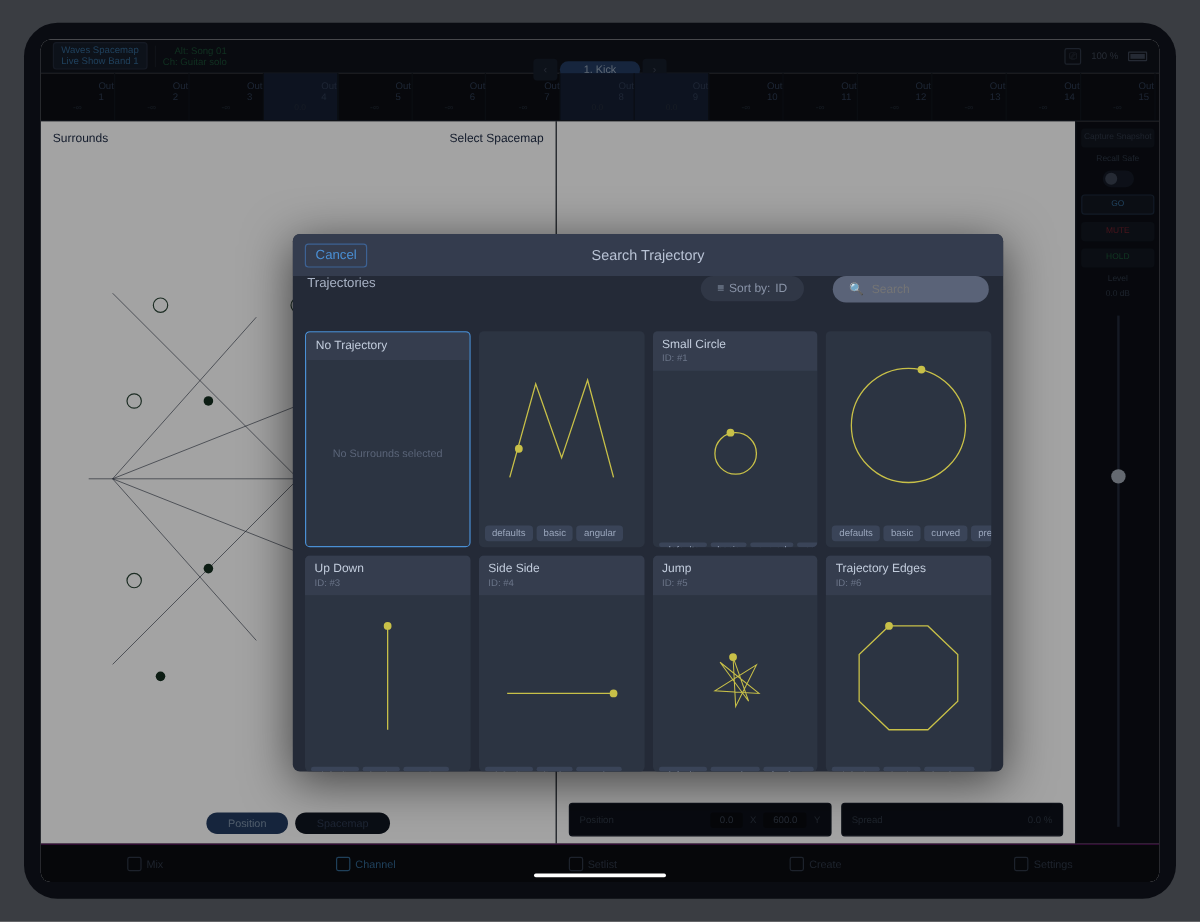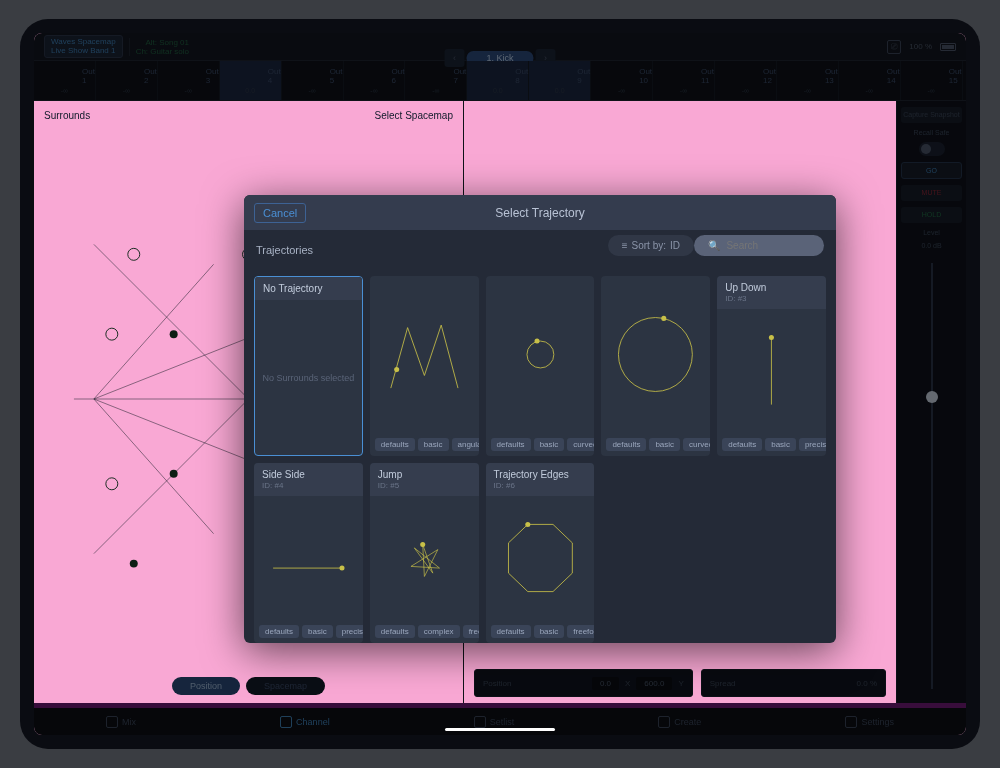--- a/index.html
+++ b/index.html
@@ -1,18 +1,18 @@
 <!DOCTYPE html>
 <html><head>
 <meta charset="utf-8">
 <style>
   * { margin: 0; padding: 0; box-sizing: border-box; font-family: -apple-system, BlinkMacSystemFont, sans-serif; }
   body { background:#3a3d42; width:1000px; height:768px; overflow:hidden; display:flex; align-items:center; justify-content:center; }
   .tablet { width:960px; height:730px; background:#0a0c12; border-radius:28px; padding:14px; position:relative; }
-  .screen { width:100%; height:100%; background:#f9a8d4; border-radius:8px; position:relative; overflow:hidden; }
+  .screen { width:100%; height:100%; background:#a3a3a3; border-radius:8px; position:relative; overflow:hidden; }
   .backdrop { position:absolute; inset:0; filter:brightness(0.5); }
 
   
   .topbar { height:28px; display:flex; align-items:center; gap:6px; padding:0 10px; background:#12161f; border-bottom:1px solid #1d2330; }
   .projbox { background:#1a2334; border:1px solid #2a3448; border-radius:3px; padding:2px 6px; font-size:8px; color:#3d7fb5; line-height:1.1; }
   .songbox { font-size:8px; color:#1f5f40; border-left:1px solid #1d2330; padding-left:6px;text-align:right; }
   .topcenter { position:absolute; left:50%; transform:translateX(-50%); top:16px; display:flex; align-items:center; gap:2px; }
   .navbtn { width:20px; height:18px; background:#1a2334; border-radius:3px; display:flex; align-items:center; justify-content:center; color:#4a5568; font-size:9px; }
   .channelpill { background:#2b4a7a; color:#b8cde6; padding:2px 20px; border-radius:10px; font-size:9px; }
   .topright { margin-left:auto; display:flex; align-items:center; gap:8px; color:#4a5568; font-size:8px;justify-content:space-between; }
@@ -50,37 +50,37 @@
   .rsbtn { width:100%; background:#161c28; border-radius:3px; padding:4px 0; text-align:center; line-height:1.1; }
   .toggle { width:26px; height:14px; background:#1a2130; border-radius:7px; position:relative; }
   .toggle::after{ content:""; position:absolute; width:10px; height:10px; background:#4a5568; border-radius:50%; top:2px; left:2px; }
   .rsbtn.go { color:#3d7fb5; border:1px solid #24344c; }
   .rsbtn.mute { color:#8b2635; }
   .rsbtn.hold { color:#1f6b42; }
   .slider { flex:1; width:2px; background:#2a3448; margin:8px 0; position:relative; }
   .slider::before{ content:""; position:absolute; width:12px; height:12px; background:#c8d2e0; border-radius:50%; left:-5px; top:30%; }
 
   
-  .bottomnav { position:absolute; bottom:0; left:0; right:0; height:32px; background:#0b0e15; border-top:5px solid #701a75; display:flex; justify-content:space-around; align-items:center; font-size:9px; color:#3a4558; }
+  .bottomnav { position:absolute; bottom:0; left:0; right:0; height:32px; background:#0b0e15; border-top:1px solid #701a75; display:flex; justify-content:space-around; align-items:center; font-size:9px; color:#3a4558; }
   .bnitem { display:flex; align-items:center; gap:4px; }
   .bnitem.active { color:#3d7fb5; }
   .bnicon { width:12px; height:12px; border:1px solid currentColor; border-radius:2px; }
   .homind { position:absolute; bottom:4px; left:50%; transform:translateX(-50%); width:110px; height:3px; background:#fff; border-radius:2px; }
 
   
   .modal { position:absolute; left:210px; top:162px; width:592px; height:448px; background:#242a37; border-radius:6px; box-shadow:0 8px 40px rgba(0,0,0,0.6); display:flex; flex-direction:column; overflow:hidden; }
   .mheader { height:35px; background:#343c4e; display:flex; align-items:center; padding:0 10px; position:relative;text-align:right; }
   .mcancel { color:#4a8fd4; font-size:11px; border:1px solid #3d6294; padding:3px 8px; border-radius:3px; cursor:pointer; }
   .mtitle { position:absolute; left:50%; transform:translateX(-50%); color:#b8c2d4; font-size:12px; }
-  .mtoolbar { height:40px; display:flex; align-items:flex-end; padding:14px 12px; gap:0; }
+  .mtoolbar { height:40px; display:flex; align-items:flex-start; padding:0 12px; gap:24px; }
   .mtlabel { color:#a8b2c4; font-size:11px; }
   .sortpill { margin-left:auto; background:#303746; border-radius:14px; padding:5px 14px; font-size:10px; color:#8a94a8; display:flex; align-items:center; gap:4px; }
   .searchpill { background:#5a6378; border-radius:14px; padding:5px 14px; font-size:10px; color:#c8d0de; display:flex; align-items:center; gap:6px; width:130px; }
   .searchpill input { background:none; border:none; outline:none; color:#c8d0de; font-size:10px; width:80px; }
-  .grid { flex:1; overflow:auto; padding:6px 10px 10px; display:grid; grid-template-columns:repeat(5,1fr); gap:7px; }
+  .grid { flex:1; overflow:auto; padding:6px 10px 10px; display:grid; grid-template-columns:repeat(4,1fr); gap:7px; }
   .card { background:#2c3442; border-radius:4px; display:flex; flex-direction:column; overflow:hidden; height:180px; }
   .card.selected { border:1px solid #4a8fd4; }
   .chead { background:#353d4e; padding:6px 8px; }
   .ctitle { color:#c2ccdc; font-size:10px; }
   .cid { color:#6a7488; font-size:8px; margin-top:1px; }
   .cbody { flex:1; display:flex; align-items:center; justify-content:center; padding:4px; }
   .cbody svg { width:100%; height:100%; }
   .notrajtxt { color:#5a6478; font-size:9px; }
   .tags { display:flex; gap:3px; padding:5px; flex-wrap:nowrap; overflow:hidden; }
   .tag { background:#3a4458; color:#9aa6bc; font-size:8px; padding:2px 6px; border-radius:3px; white-space:nowrap; }
@@ -279,21 +279,21 @@
     <div class="bnitem">
             <span class="bnicon"></span>
             <span>Settings</span>
           </div>
   </div>
 </div>
 
 <div class="modal">
   <div class="mheader">
     <span class="mcancel">Cancel</span>
-    <span class="mtitle">Select Trajectory</span>
+    <span class="mtitle">Search Trajectory</span>
   </div>
   <div class="mtoolbar">
     <span class="mtlabel">Trajectories</span>
     <div class="sortpill">
       <span>≡</span>
       <span>Sort by: </span>
             <span>ID</span>
     </div>
     <div class="searchpill">
       <span>🔍</span>
@@ -316,20 +316,24 @@
                 <circle cx="27" cy="78" r="3" fill="#c8c048"></circle>
               </svg>
             </div>
             <div class="tags">
               <span class="tag">defaults</span>
               <span class="tag">basic</span>
               <span class="tag">angular</span>
             </div>
           </div>
           <div class="card">
+            <div class="chead">
+              <div class="ctitle">Small Circle</div>
+              <div class="cid">ID: #1</div>
+            </div>
             <div class="cbody">
               <svg viewBox="0 0 120 120">
                 <circle cx="60" cy="60" r="16" stroke="#c8c048" fill="none" stroke-width="1"></circle>
                 <circle cx="56" cy="44" r="3" fill="#c8c048"></circle>
               </svg>
             </div>
             <div class="tags">
               <span class="tag">defaults</span>
               <span class="tag">basic</span>
               <span class="tag">curved</span>

